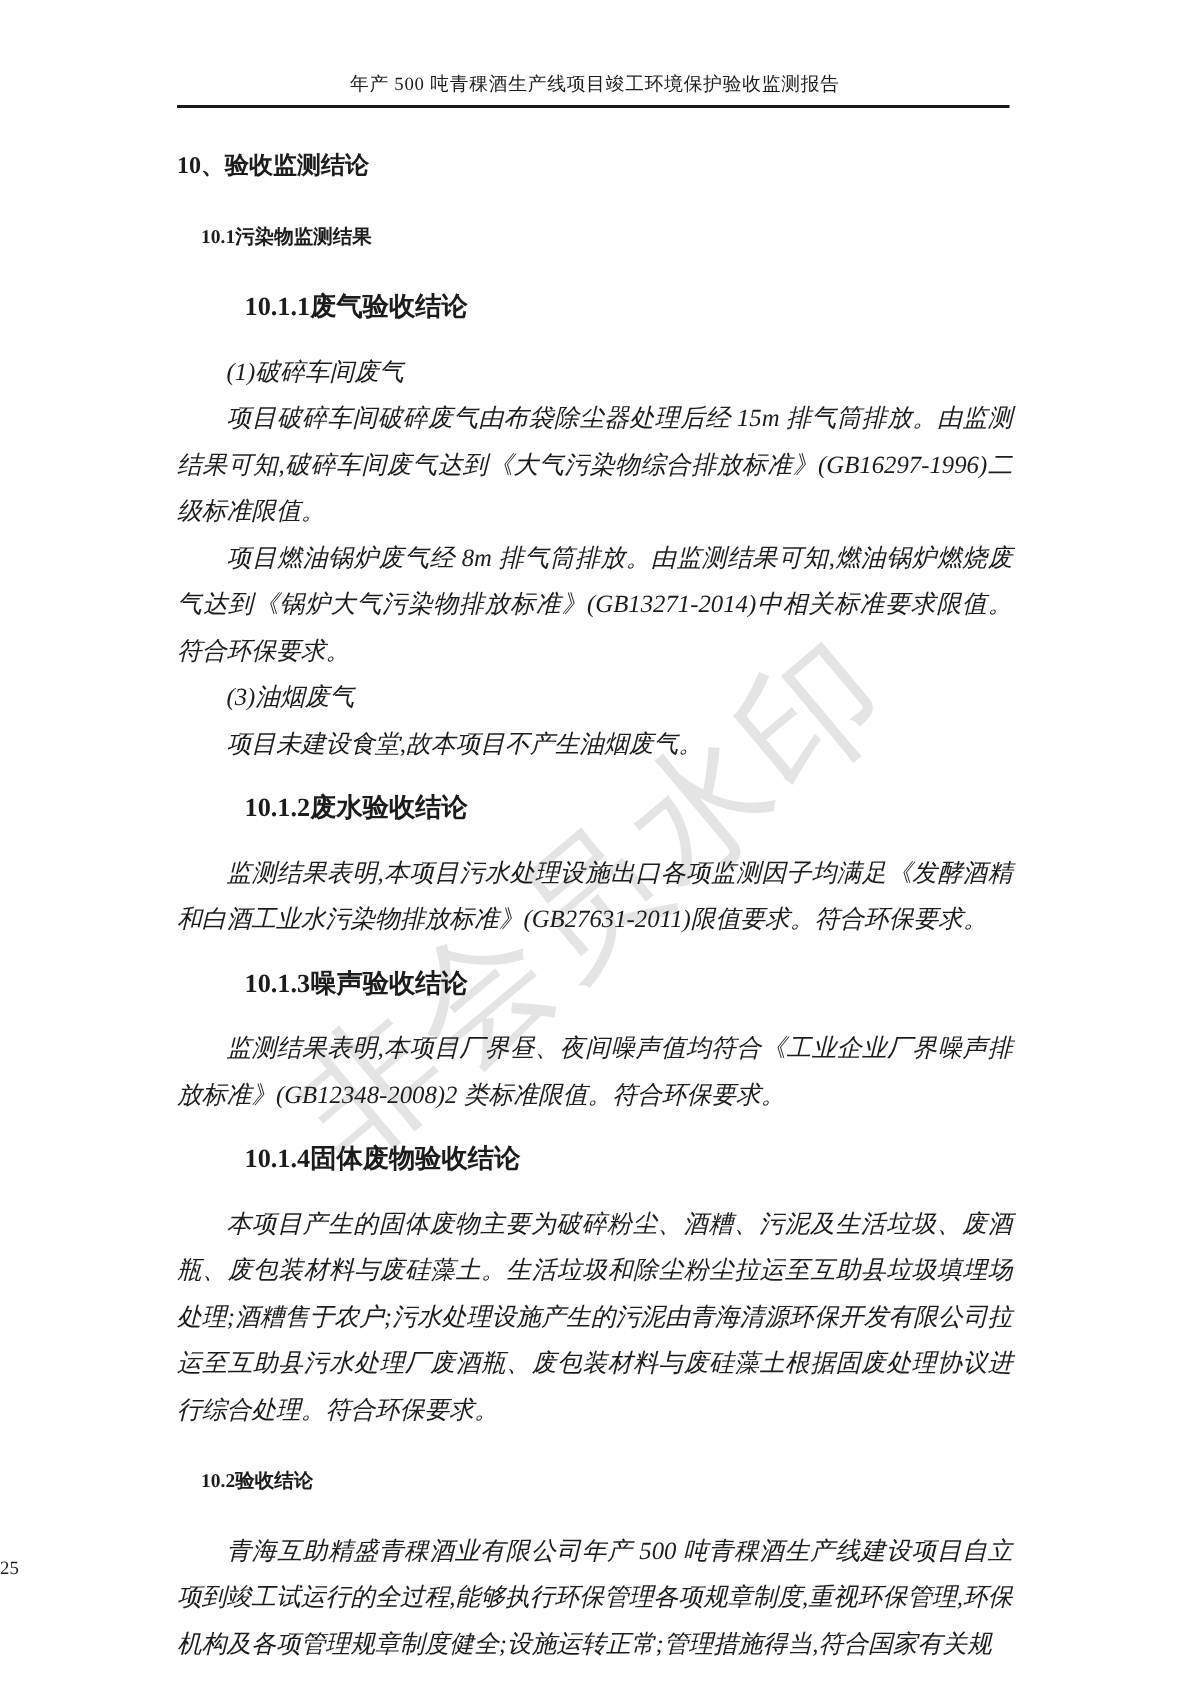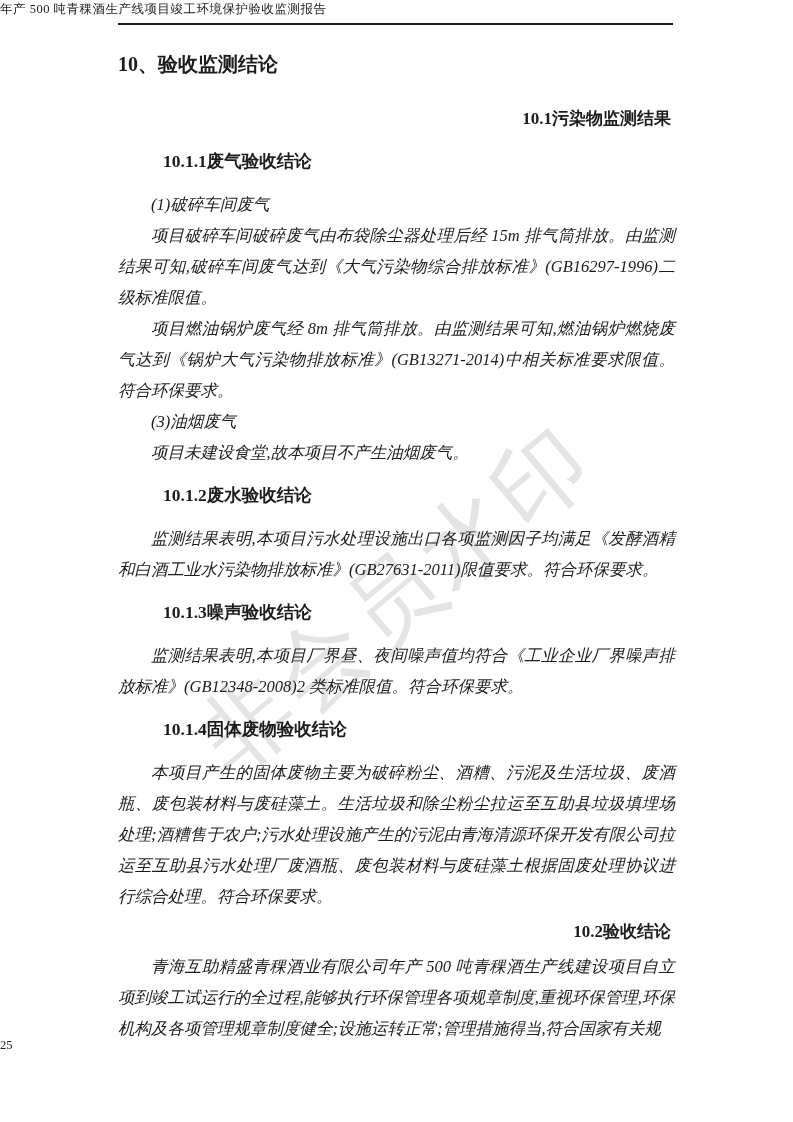--- a/index.html
+++ b/index.html
@@ -31,50 +31,51 @@
     letter-spacing: 4px;
     color: #e4e4e4;
     white-space: nowrap;
     z-index: 0;
     user-select: none;
   }
   
   .header {
     position: relative;
     z-index: 1;
+    padding-top: 47px;
+    text-align: center;
     font-size: 12.5px;
     line-height: 18px;
     letter-spacing: 0.5px;
   }
   .header-rule {
     position: relative;
     z-index: 1;
     margin: 5px 120px 0 118px;
     border: none;
     border-top: 2px solid #1a1a1a;
     height: 0;
   }
   
   .content {
     position: relative;
     z-index: 1;
     margin: 24px 118px 0 118px;
   }
   .h1 {
-    font-size: 20px;
+    font-size: 16px;
     font-weight: bold;
     line-height: 30px;
-    margin: 0 0 24px 0;
+    margin: 0 0 13px 0;
   }
   .h2 {
-    font-size: 17px;
+    font-size: 13px;
     font-weight: bold;
     line-height: 31px;
-    margin: 4px;
-    text-align: right;
+    margin: 16px;
   }
   .h3 {
     font-size: 17.5px;
     font-weight: bold;
     line-height: 31px;
     margin: 12px;
     padding-left: 33px;
   }
   .para, .item {
     font-size: 16.5px;

